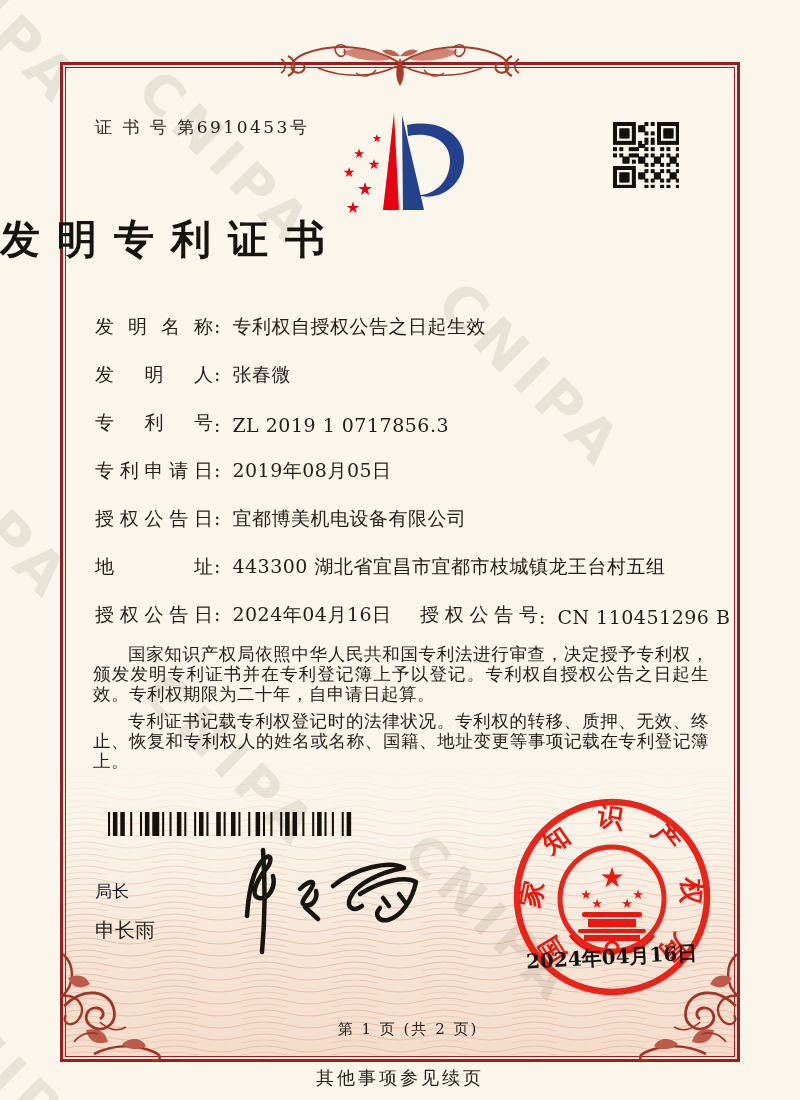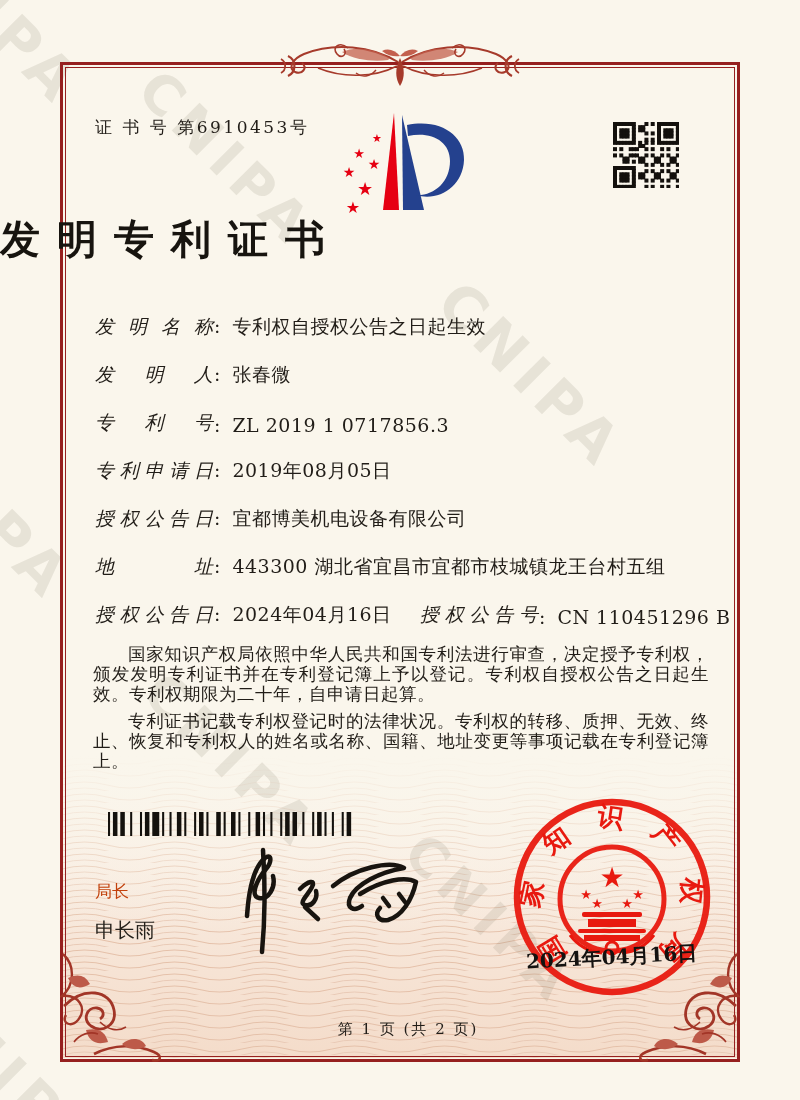--- a/index.html
+++ b/index.html
@@ -23,33 +23,33 @@
   .frame-inner{position:absolute;inset:2px;border:1px solid #96201f;}
 
   .certno{position:absolute;left:95px;top:116px;font-size:17px;letter-spacing:2.5px;color:#211d18;}
 
   .title{position:absolute;left:0;top:212px;width:800px;text-align:left;
     font-size:40px;font-weight:600;letter-spacing:17px;color:#17140f;}
 
   
   .fields{position:absolute;left:95px;top:314px;width:640px;font-size:19px;color:#211d18;}
   .frow{position:absolute;left:0;height:28px;white-space:nowrap;}
-  .flabel{display:inline-block;width:118px;text-align:justify;text-align-last:justify;vertical-align:bottom;font-style:italic;}
+  .flabel{display:inline-block;width:118px;text-align:justify;text-align-last:justify;vertical-align:bottom;}
   .fcolon{display:inline-block;margin:0 12px 0 1px;}
   .fval{letter-spacing:.5px;}
   .fpair2{position:absolute;left:325px;top:0;}
 
   .paras{position:absolute;left:93px;top:644px;width:616px;font-size:17.5px;
     line-height:20px;color:#211d18;letter-spacing:.5px;text-align:justify;}
   .paras p{margin:0 0 7px 0;text-indent:2em;}
 
   .barcode{position:absolute;left:108px;top:812px;width:246px;height:24px;}
 
   .sig-title{position:absolute;left:95px;top:880px;font-size:17px;
-    font-family:Liberation Sans, sans-serif;color:#c2410c;}
+    font-family:Liberation Sans, sans-serif;color:#0f172a;}
   .sig-name{position:absolute;left:95px;top:917px;font-size:20px;
     font-family:"DejaVu Sans","Liberation Sans",sans-serif;color:#26221c;}
   .sigsvg{position:absolute;left:0;top:0;pointer-events:none;}
 
   .sealwrap{position:absolute;left:502px;top:787px;width:220px;height:220px;}
 
   .page-num{position:absolute;left:8px;top:1020px;width:800px;text-align:center;
     font-size:15px;letter-spacing:2px;color:#211d18;}
   .cont-note{position:absolute;left:0;top:1066px;width:800px;text-align:center;
     font-size:18px;letter-spacing:3px;color:#211d18;}
@@ -444,14 +444,15 @@
           <rect x="-28" y="36" width="56" height="6"></rect>
         </g>
         <circle cx="0" cy="49" r="6" fill="none" stroke="#e8190f" stroke-width="3"></circle>
         <path d="M-42 36 q 12 16 32 18 M42 36 q -12 16 -32 18" fill="none" stroke="#e8190f" stroke-width="3"></path>
       </g>
       <text x="110" y="177" text-anchor="middle" font-size="20" font-weight="bold" fill="#141210" transform="rotate(-3 110 177)">2024年04月16日</text>
     </svg>
   </div>
 
   <div class="page-num">第 1 页 (共 2 页)</div>
+  <div class="cont-note">其他事项参见续页</div>
 
 </div>
 
 </body></html>

